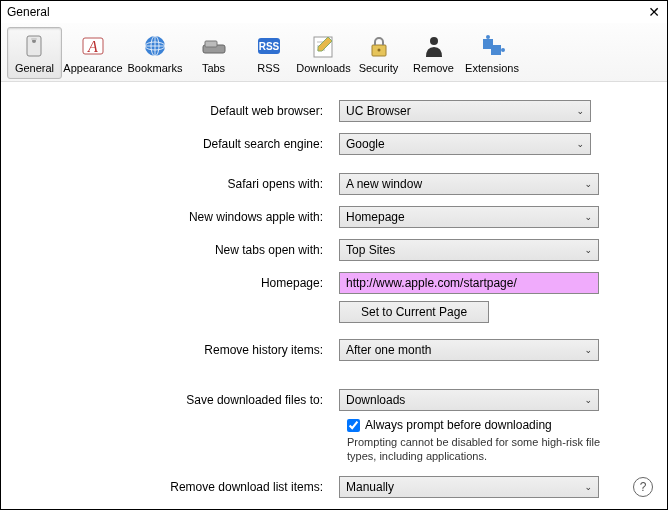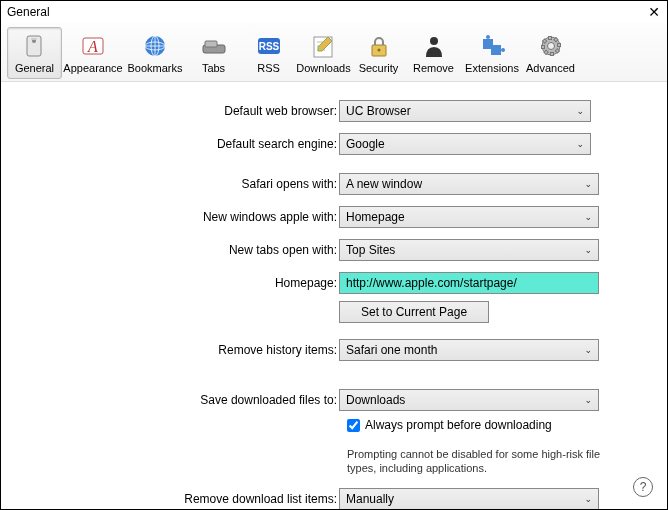--- a/index.html
+++ b/index.html
@@ -62,60 +62,60 @@
     padding: 18px 30px 10px 10px;
   }
   .row {
     display: flex;
     align-items: center;
     margin-bottom: 11px;
   }
   .row .lab {
     width: 328px;
     text-align: right;
-    padding-right: 2px;
+    padding-right: 16px;
     font-size: 12px;
   }
   .sel {
     width: 252px;
     height: 22px;
     border: 1px solid #888;
     background: linear-gradient(#f0f0f0,#e4e4e4);
     display: flex;
     align-items: center;
     justify-content: space-between;
     padding: 0 6px;
     font-size: 12px;
     cursor: pointer;
   }
   .sel.wide { width: 260px; justify-content: space-between; }
   .sel .chev { font-size: 9px; color: #333; }
   .txtin {
     width: 260px;
     height: 22px;
     border: 1px solid #888;
-    background: #5eead4;
+    background: #f0abfc;
     padding: 0 6px;
     font-size: 12px;
     font-family: inherit;
   }
   .btn {
     height: 22px;
     border: 1px solid #888;
     background: linear-gradient(#f0f0f0,#e4e4e4);
     padding: 0 21px;
     font-size: 12px;
     cursor: pointer;
   }
   .check-row {
     display: flex;
     align-items: center;
     margin-left: 336px;
     margin-top: -4px;
-    margin-bottom: 16px;
+    margin-bottom: 4px;
     font-size: 12px;
   }
   .check-row input { margin-right: 5px; }
   .note {
     margin-left: 336px;
     width: 260px;
     font-size: 11px;
     color: #333;
     line-height: 1.25;
     margin-bottom: 12px;
@@ -223,37 +223,20 @@
       <div class="ticon">
         <svg width="28" height="26">
           <rect x="5" y="6" width="10" height="10" fill="#4a8ad4"></rect>
           <rect x="13" y="12" width="10" height="10" fill="#4a8ad4"></rect>
           <circle cx="10" cy="4" r="2" fill="#4a8ad4"></circle>
           <circle cx="25" cy="17" r="2" fill="#4a8ad4"></circle>
         </svg>
       </div>
       <div class="tlabel">Extensions</div>
     </div>
-    <div class="tool">
-      <div class="ticon">
-        <svg width="28" height="26">
-          <circle cx="14" cy="13" r="9" fill="#bbb" stroke="#777"></circle>
-          <circle cx="14" cy="13" r="3.5" fill="#eee" stroke="#777"></circle>
-          <rect x="20.5" y="10.5" width="3" height="3" fill="#bbb" stroke="#777" transform="rotate(0 23 13)"></rect>
-          <rect x="17.86396103067893" y="16.86396103067893" width="3" height="3" fill="#bbb" stroke="#777" transform="rotate(45 20.36396103067893 19.36396103067893)"></rect>
-          <rect x="11.5" y="19.5" width="3" height="3" fill="#bbb" stroke="#777" transform="rotate(90 14 22)"></rect>
-          <rect x="5.136038969321072" y="16.86396103067893" width="3" height="3" fill="#bbb" stroke="#777" transform="rotate(135 7.636038969321072 19.36396103067893)"></rect>
-          <rect x="2.5" y="10.500000000000002" width="3" height="3" fill="#bbb" stroke="#777" transform="rotate(180 5 13.000000000000002)"></rect>
-          <rect x="5.136038969321071" y="4.136038969321072" width="3" height="3" fill="#bbb" stroke="#777" transform="rotate(225 7.636038969321071 6.636038969321072)"></rect>
-          <rect x="11.499999999999998" y="1.5" width="3" height="3" fill="#bbb" stroke="#777" transform="rotate(270 13.999999999999998 4)"></rect>
-          <rect x="17.863961030678926" y="4.136038969321071" width="3" height="3" fill="#bbb" stroke="#777" transform="rotate(315 20.363961030678926 6.636038969321071)"></rect>
-        </svg>
-      </div>
-      <div class="tlabel">Advanced</div>
-    </div>
   </div>
 
 <div class="content">
 
   <div class="row">
     <div class="lab">Default web browser:</div>
     <div class="sel">
       <span>UC Browser</span>
       <span class="chev">⌄</span>
     </div>
@@ -297,21 +280,21 @@
   </div>
 
   <div class="row" style="margin-top:-4px; margin-bottom:16px">
     <div class="lab"></div>
     <button class="btn">Set to Current Page</button>
   </div>
 
   <div class="row">
     <div class="lab">Remove history items:</div>
     <div class="sel wide">
-      <span>Safari one month</span>
+      <span>After one month</span>
       <span class="chev">⌄</span>
     </div>
   </div>
 
   <div class="row" style="margin-top:28px">
     <div class="lab">Save downloaded files to:</div>
     <div class="sel wide">
       <span>Downloads</span>
       <span class="chev">⌄</span>
     </div>

